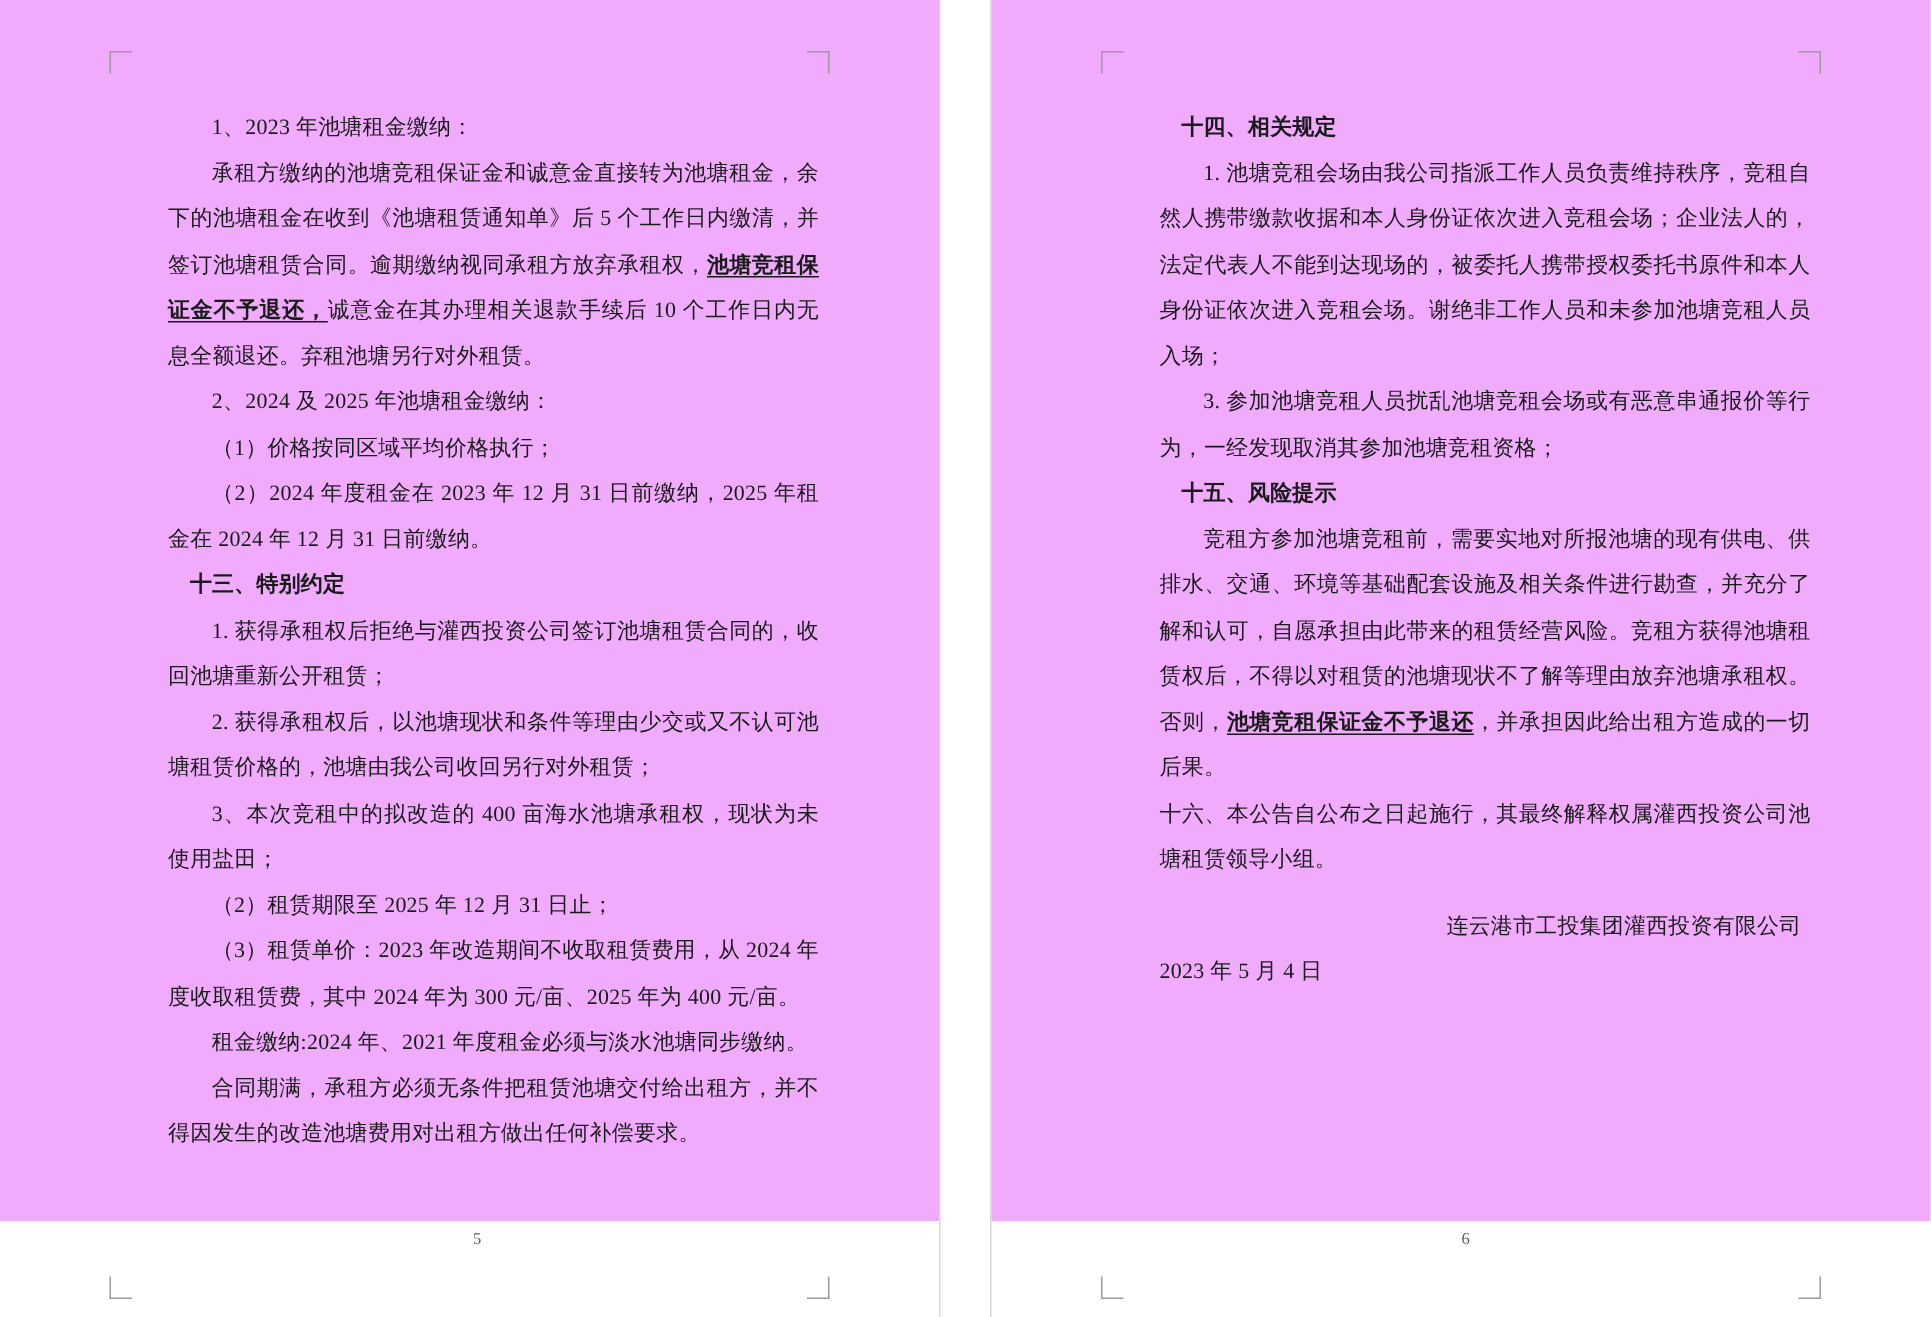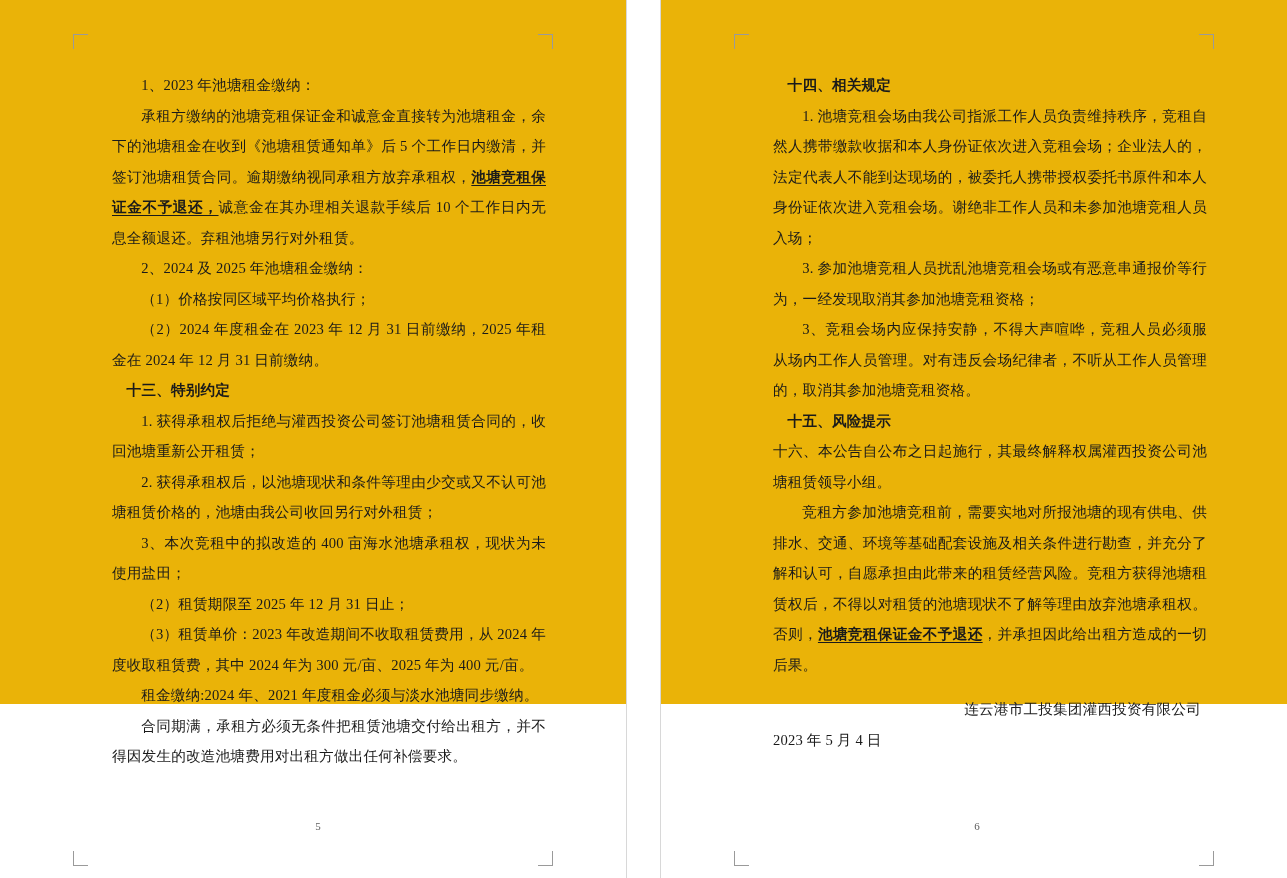--- a/index.html
+++ b/index.html
@@ -16,22 +16,22 @@
   }
   .spread {
     position: relative;
     width: 1287px;
     height: 878px;
     display: flex;
   }
   .page {
     position: relative;
     width: 626px;
-    height: 704px;
-    background: #eab308;
+    height: 814px;
+    background: #f0abfc;
     box-sizing: border-box;
     text-decoration: underline;
   }
   .page.left { width: 626px; }
   .gutter {
     width: 35px;
     height: 878px;
     background: #ffffff;
     border-left: 1px solid #d8d8d8;
     border-right: 1px solid #d8d8d8;
@@ -144,24 +144,23 @@
   <div class="page right">
     <div class="cmark tl"></div>
     <div class="cmark tr"></div>
     <div class="cmark bl"></div>
     <div class="cmark br"></div>
 
     <div class="textblock">
       <p class="heading">十四、相关规定</p>
       <p class="p">1. 池塘竞租会场由我公司指派工作人员负责维持秩序，竞租自然人携带缴款收据和本人身份证依次进入竞租会场；企业法人的，法定代表人不能到达现场的，被委托人携带授权委托书原件和本人身份证依次进入竞租会场。谢绝非工作人员和未参加池塘竞租人员入场；</p>
       <p class="p">3. 参加池塘竞租人员扰乱池塘竞租会场或有恶意串通报价等行为，一经发现取消其参加池塘竞租资格；</p>
-      <p class="p">3、竞租会场内应保持安静，不得大声喧哗，竞租人员必须服从场内工作人员管理。对有违反会场纪律者，不听从工作人员管理的，取消其参加池塘竞租资格。</p>
       <p class="heading">十五、风险提示</p>
+      <p class="p"><span>竞租方参加池塘竞租前，需要实地对所报池塘的现有供电、供排水、交通、环境等基础配套设施及相关条件进行勘查，并充分了解和认可，自愿承担由此带来的租赁经营风险。竞租方获得池塘租赁权后，不得以对租赁的池塘现状不了解等理由放弃池塘承租权。否则，</span><span class="u-bold">池塘竞租保证金不予退还</span><span>，并承担因此给出租方造成的一切后果。</span></p>
       <p class="p noindent">十六、本公告自公布之日起施行，其最终解释权属灌西投资公司池塘租赁领导小组。</p>
-      <p class="p"><span>竞租方参加池塘竞租前，需要实地对所报池塘的现有供电、供排水、交通、环境等基础配套设施及相关条件进行勘查，并充分了解和认可，自愿承担由此带来的租赁经营风险。竞租方获得池塘租赁权后，不得以对租赁的池塘现状不了解等理由放弃池塘承租权。否则，</span><span class="u-bold">池塘竞租保证金不予退还</span><span>，并承担因此给出租方造成的一切后果。</span></p>
 
       <div class="signblock">
         <p class="sign1">连云港市工投集团灌西投资有限公司</p>
         <p class="sign2">2023 年 5 月 4 日</p>
       </div>
     </div>
 
     <div class="folio">6</div>
   </div>
 

